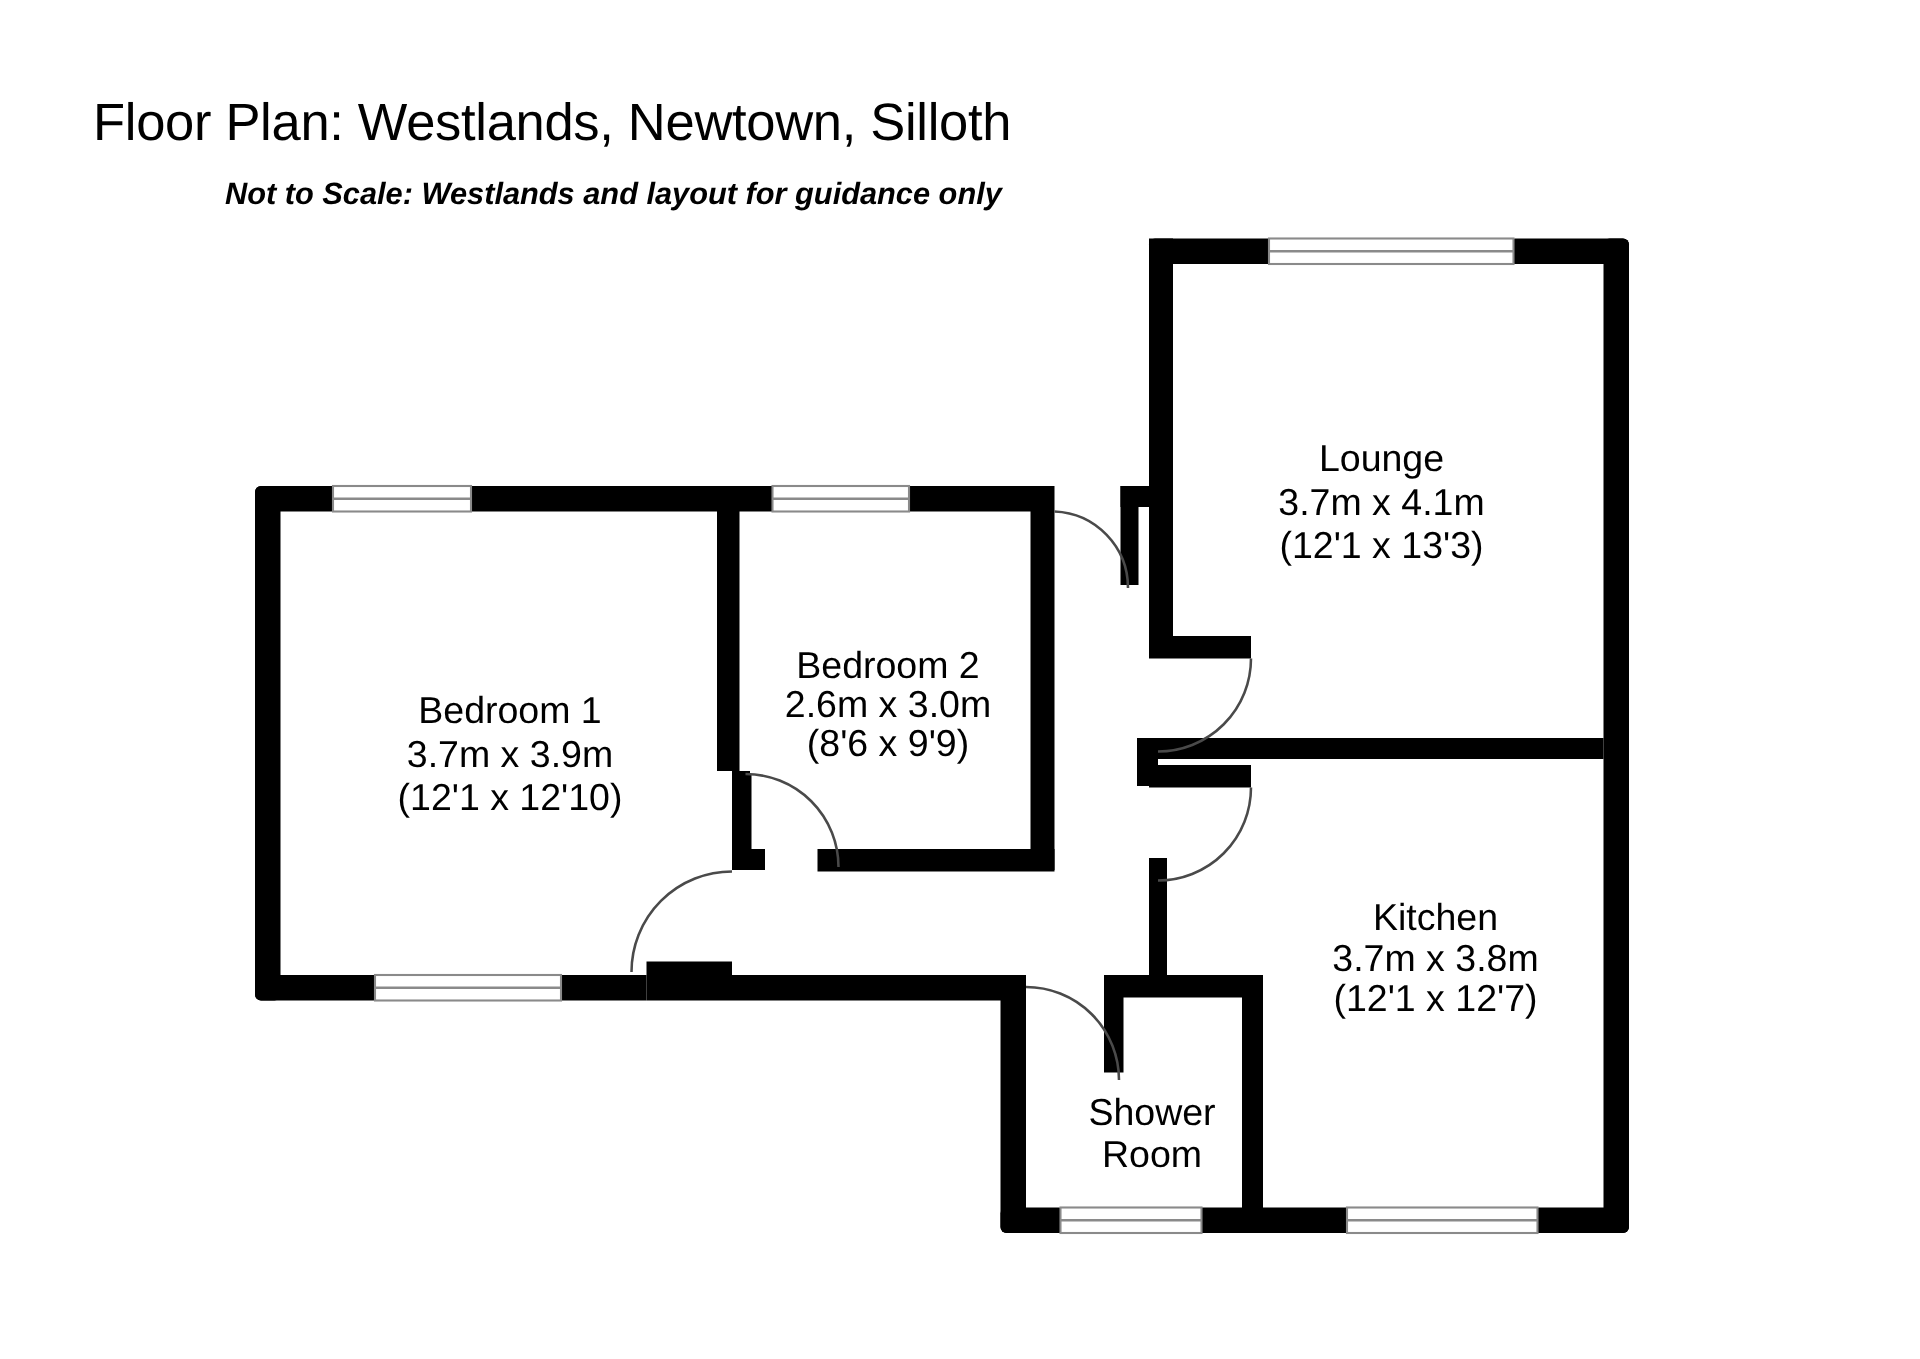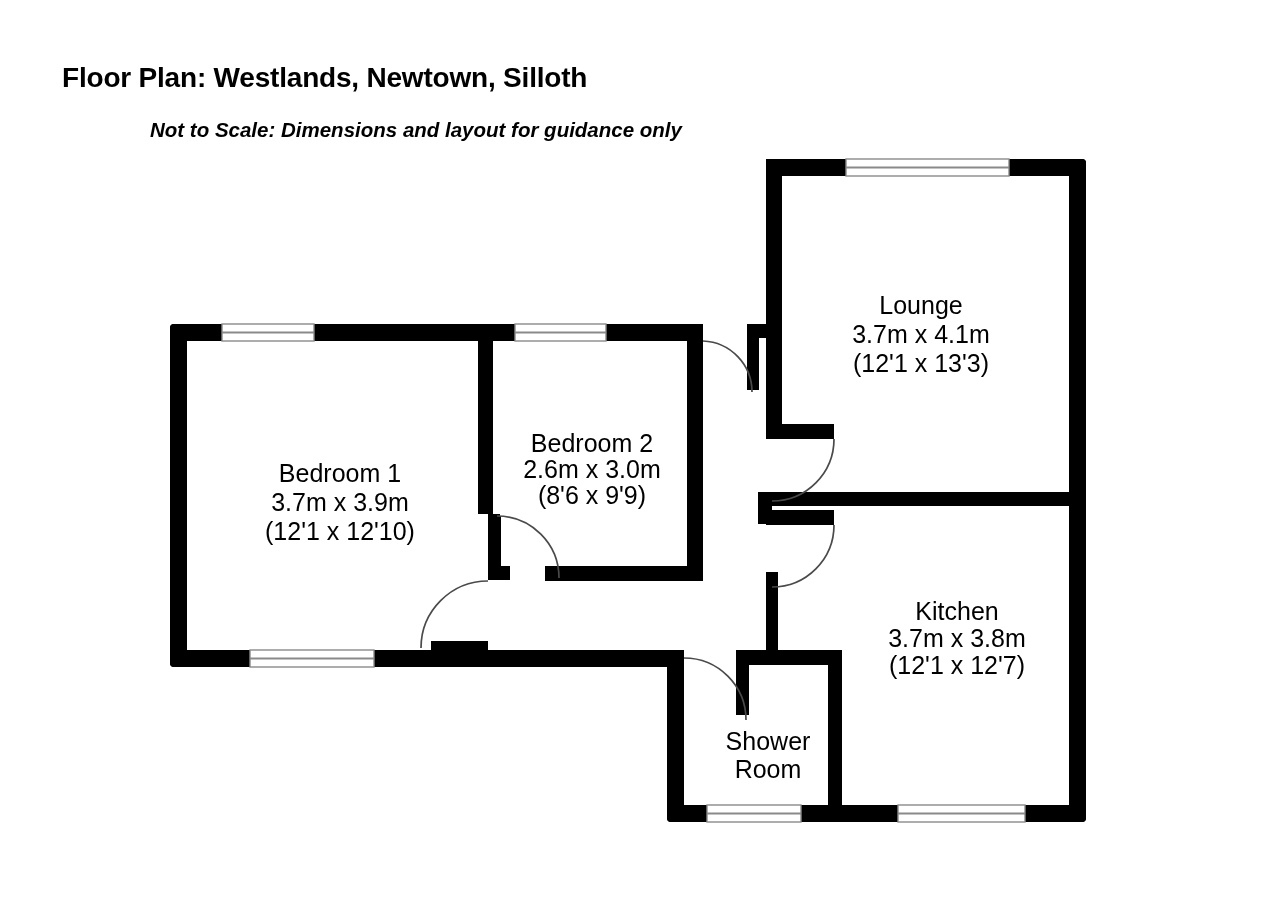--- a/index.html
+++ b/index.html
@@ -19,22 +19,22 @@
   #plan-page {
     position: relative;
     width: 1280px;
     height: 906px;
     background: #ffffff;
   }
   .title {
     position: absolute;
     left: 62px;
     top: 63px;
-    font-size: 28px;
-    font-weight: bold;
+    font-size: 35px;
+    font-weight: normal;
     letter-spacing: -0.2px;
     white-space: nowrap;
     line-height: 1.1;
   }
   .subtitle {
     position: absolute;
     left: 150px;
     top: 119px;
     font-size: 20.5px;
     font-style: italic;
@@ -75,21 +75,21 @@
     dominant-baseline: alphabetic;
   }
 </style>
 </head>
 <body>
 
 <div id="plan-page">
 
   <div class="title">Floor Plan: Westlands, Newtown, Silloth</div>
 
-  <div class="subtitle">Not to Scale: Dimensions and layout for guidance only</div>
+  <div class="subtitle">Not to Scale: Westlands and layout for guidance only</div>
 
   <svg id="floorplan-svg" viewBox="0 0 1280 906">
 
     <g>
 
       <rect class="wall" x="170" y="324" width="17" height="343" rx="4"></rect>
 
       <rect class="wall" x="170" y="324" width="55" height="17" rx="4"></rect>
 
       <rect class="wall" x="311" y="324" width="207" height="17"></rect>

